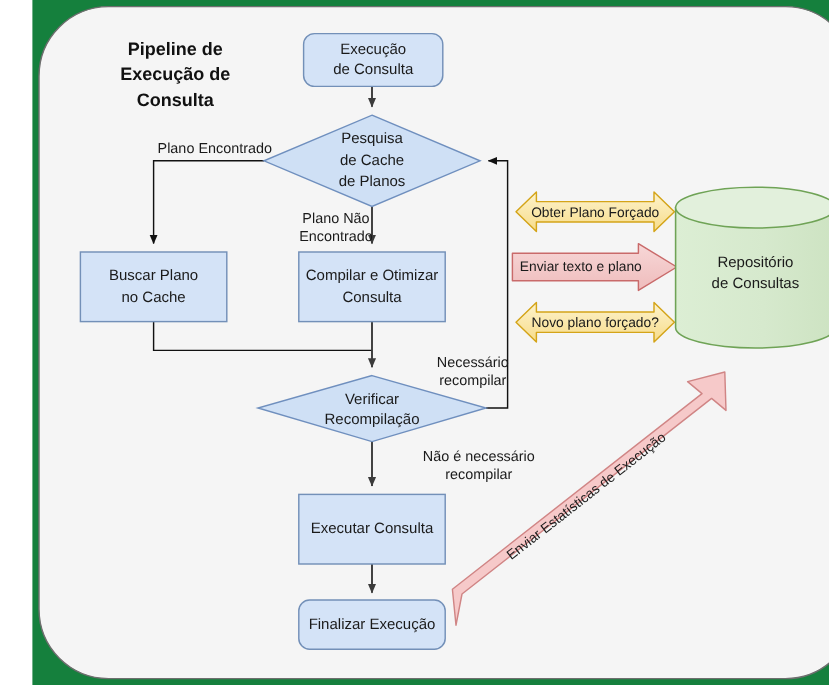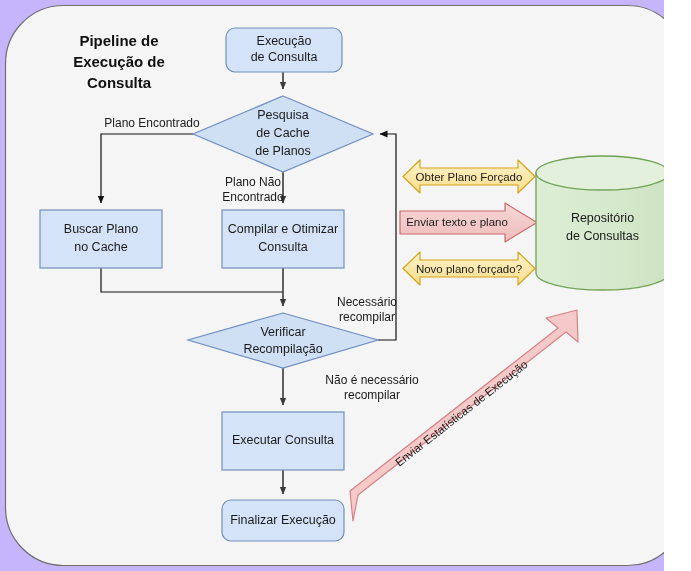--- a/index.html
+++ b/index.html
@@ -7,22 +7,23 @@
     padding: 0;
     background: #ffffff;
   }
   body {
     font-family: "Liberation Sans", sans-serif;
   }
   #canvas {
     position: relative;
     width: 664px;
     height: 571px;
-    background: #c4b5fd;
+    background: #15803d;
     overflow: hidden;
+    margin-left: 27px;
   }
   #diagram-svg {
     position: absolute;
     top: 0;
     left: 0;
     width: 691px;
     height: 571px;
   }
   .node-text {
     font-family: "Liberation Sans", sans-serif;

